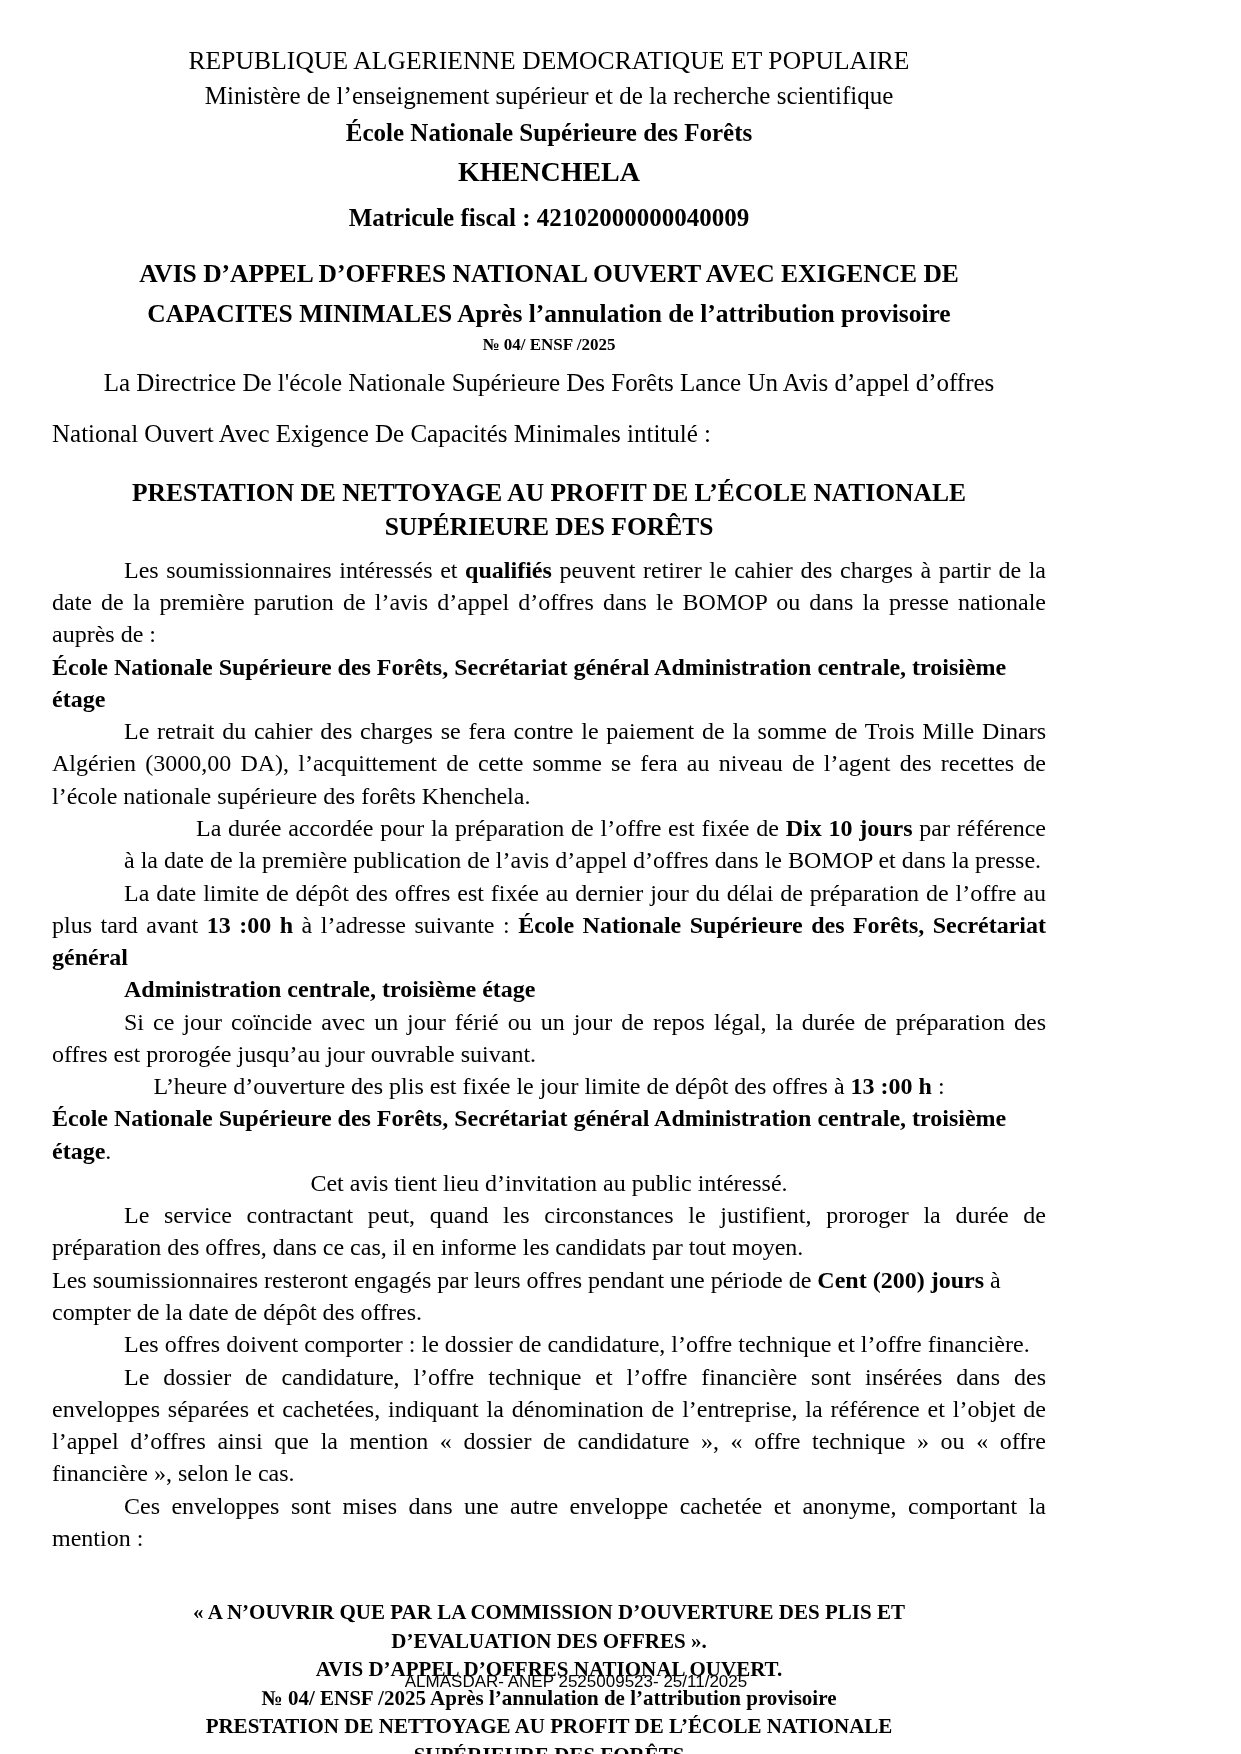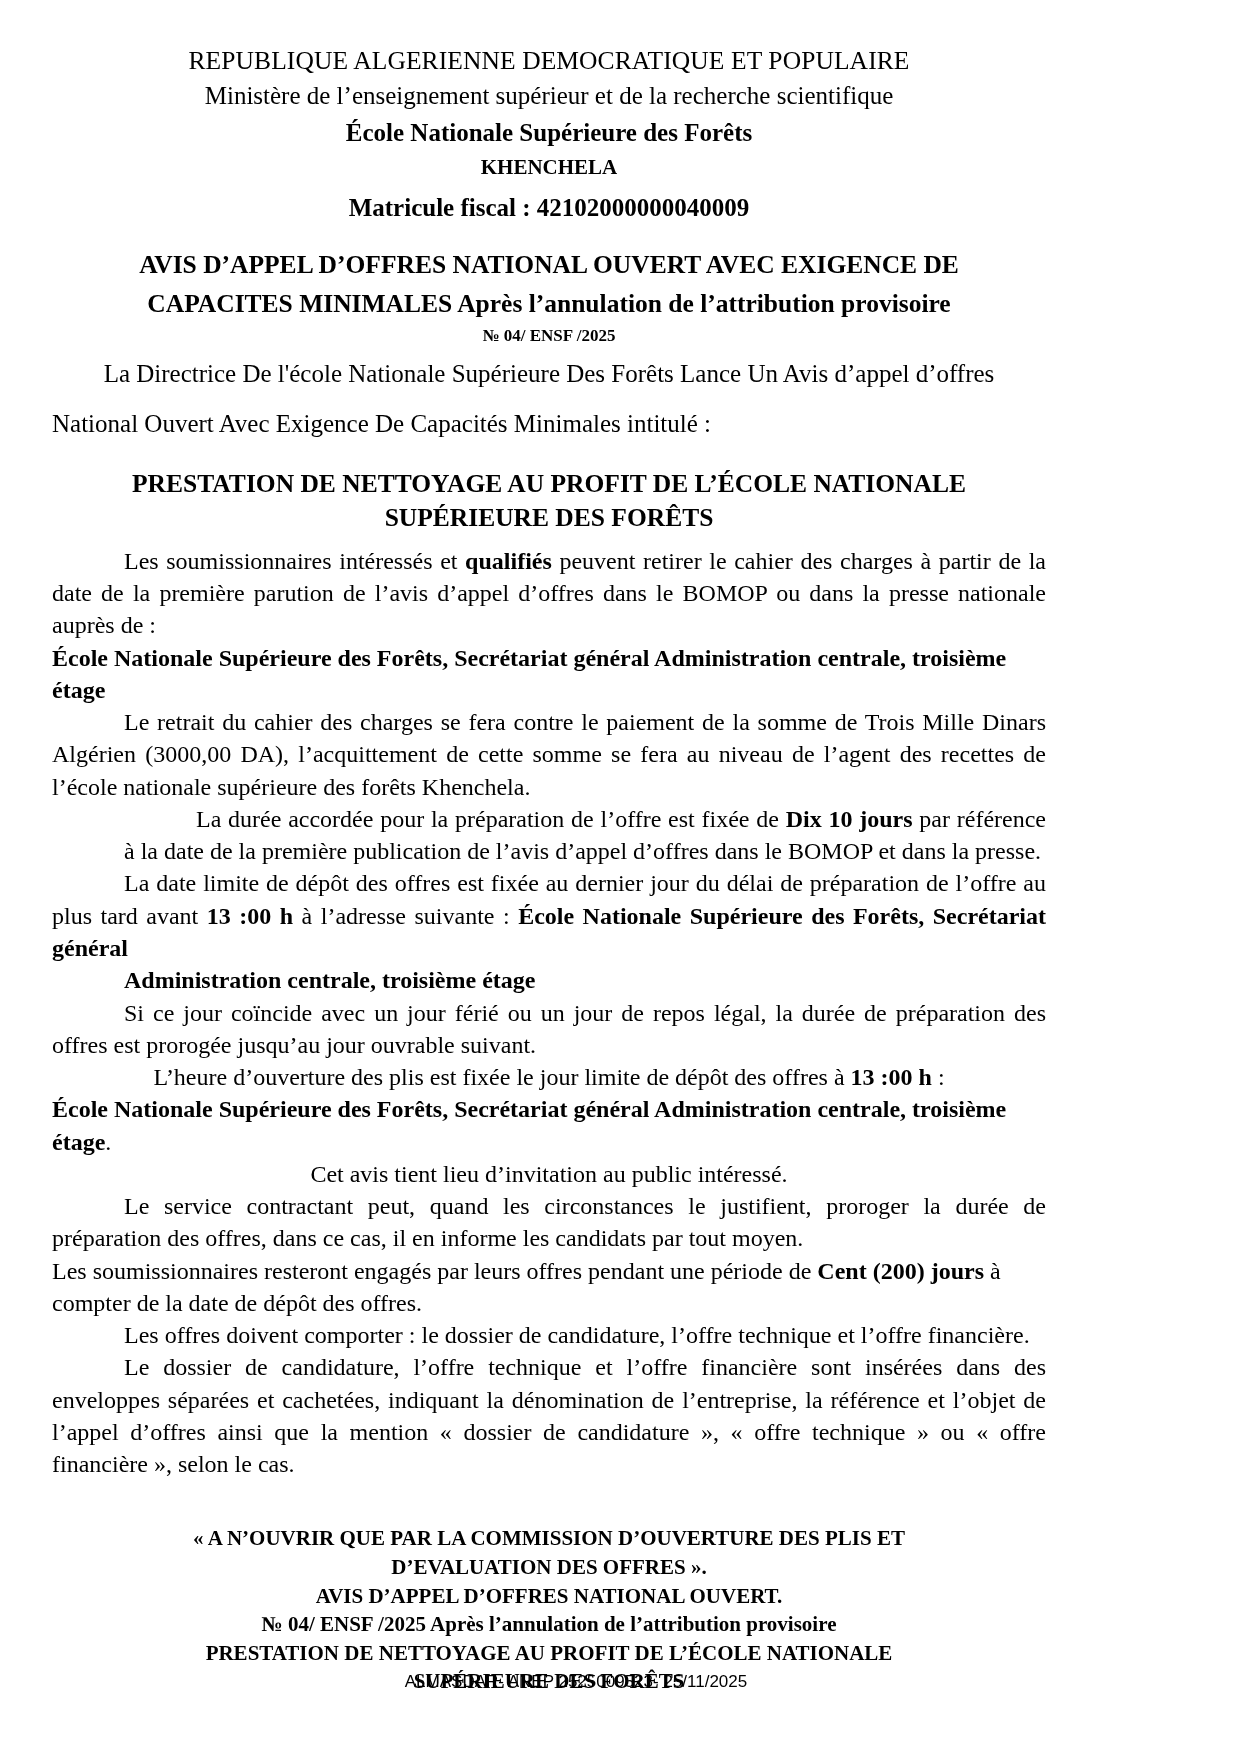--- a/index.html
+++ b/index.html
@@ -39,21 +39,21 @@
     font-size: 25px;
     margin-top: 3px;
   }
   .hdr-bold {
     font-weight: bold;
     font-size: 25px;
     margin-top: 4px;
   }
   .hdr-khenchela {
     font-weight: bold;
-    font-size: 21px;
+    font-size: 28px;
     margin-top: 5px;
   }
   .hdr-matricule {
     font-weight: bold;
     font-size: 25px;
     margin-top: 11px;
   }
 
   
   .title-block {
@@ -208,20 +208,21 @@
       <p class="p center">Cet avis tient lieu d’invitation au public intéressé.</p>
 
       <p class="p ind">Le service contractant peut, quand les circonstances le justifient, proroger la durée de préparation des offres, dans ce cas, il en informe les candidats par tout moyen.</p>
 
       <p class="p nojust"><span>Les soumissionnaires resteront engagés par leurs offres pendant une période de </span><b>Cent (200) jours</b><span> à compter de la date de dépôt des offres.</span></p>
 
       <p class="p ind">Les offres doivent comporter : le dossier de candidature, l’offre technique et l’offre financière.</p>
 
       <p class="p ind">Le dossier de candidature, l’offre technique et l’offre financière sont insérées dans des enveloppes séparées et cachetées, indiquant la dénomination de l’entreprise, la référence et l’objet de l’appel d’offres ainsi que la mention « dossier de candidature », « offre technique » ou « offre financière », selon le cas.</p>
 
+      <p class="p ind">Ces enveloppes sont mises dans une autre enveloppe cachetée et anonyme, comportant la mention :</p>
     </div>
 
     <div class="closing">
       <div class="cl-line">« A N’OUVRIR QUE PAR LA COMMISSION D’OUVERTURE DES PLIS ET</div>
       <div class="cl-line">D’EVALUATION DES OFFRES ».</div>
       <div class="cl-line">AVIS D’APPEL D’OFFRES NATIONAL OUVERT.</div>
       <div class="cl-line">№ 04/ ENSF /2025 Après l’annulation de l’attribution provisoire</div>
       <div class="cl-line">PRESTATION DE NETTOYAGE AU PROFIT DE L’ÉCOLE NATIONALE</div>
       <div class="cl-line">SUPÉRIEURE DES FORÊTS</div>
     </div>

